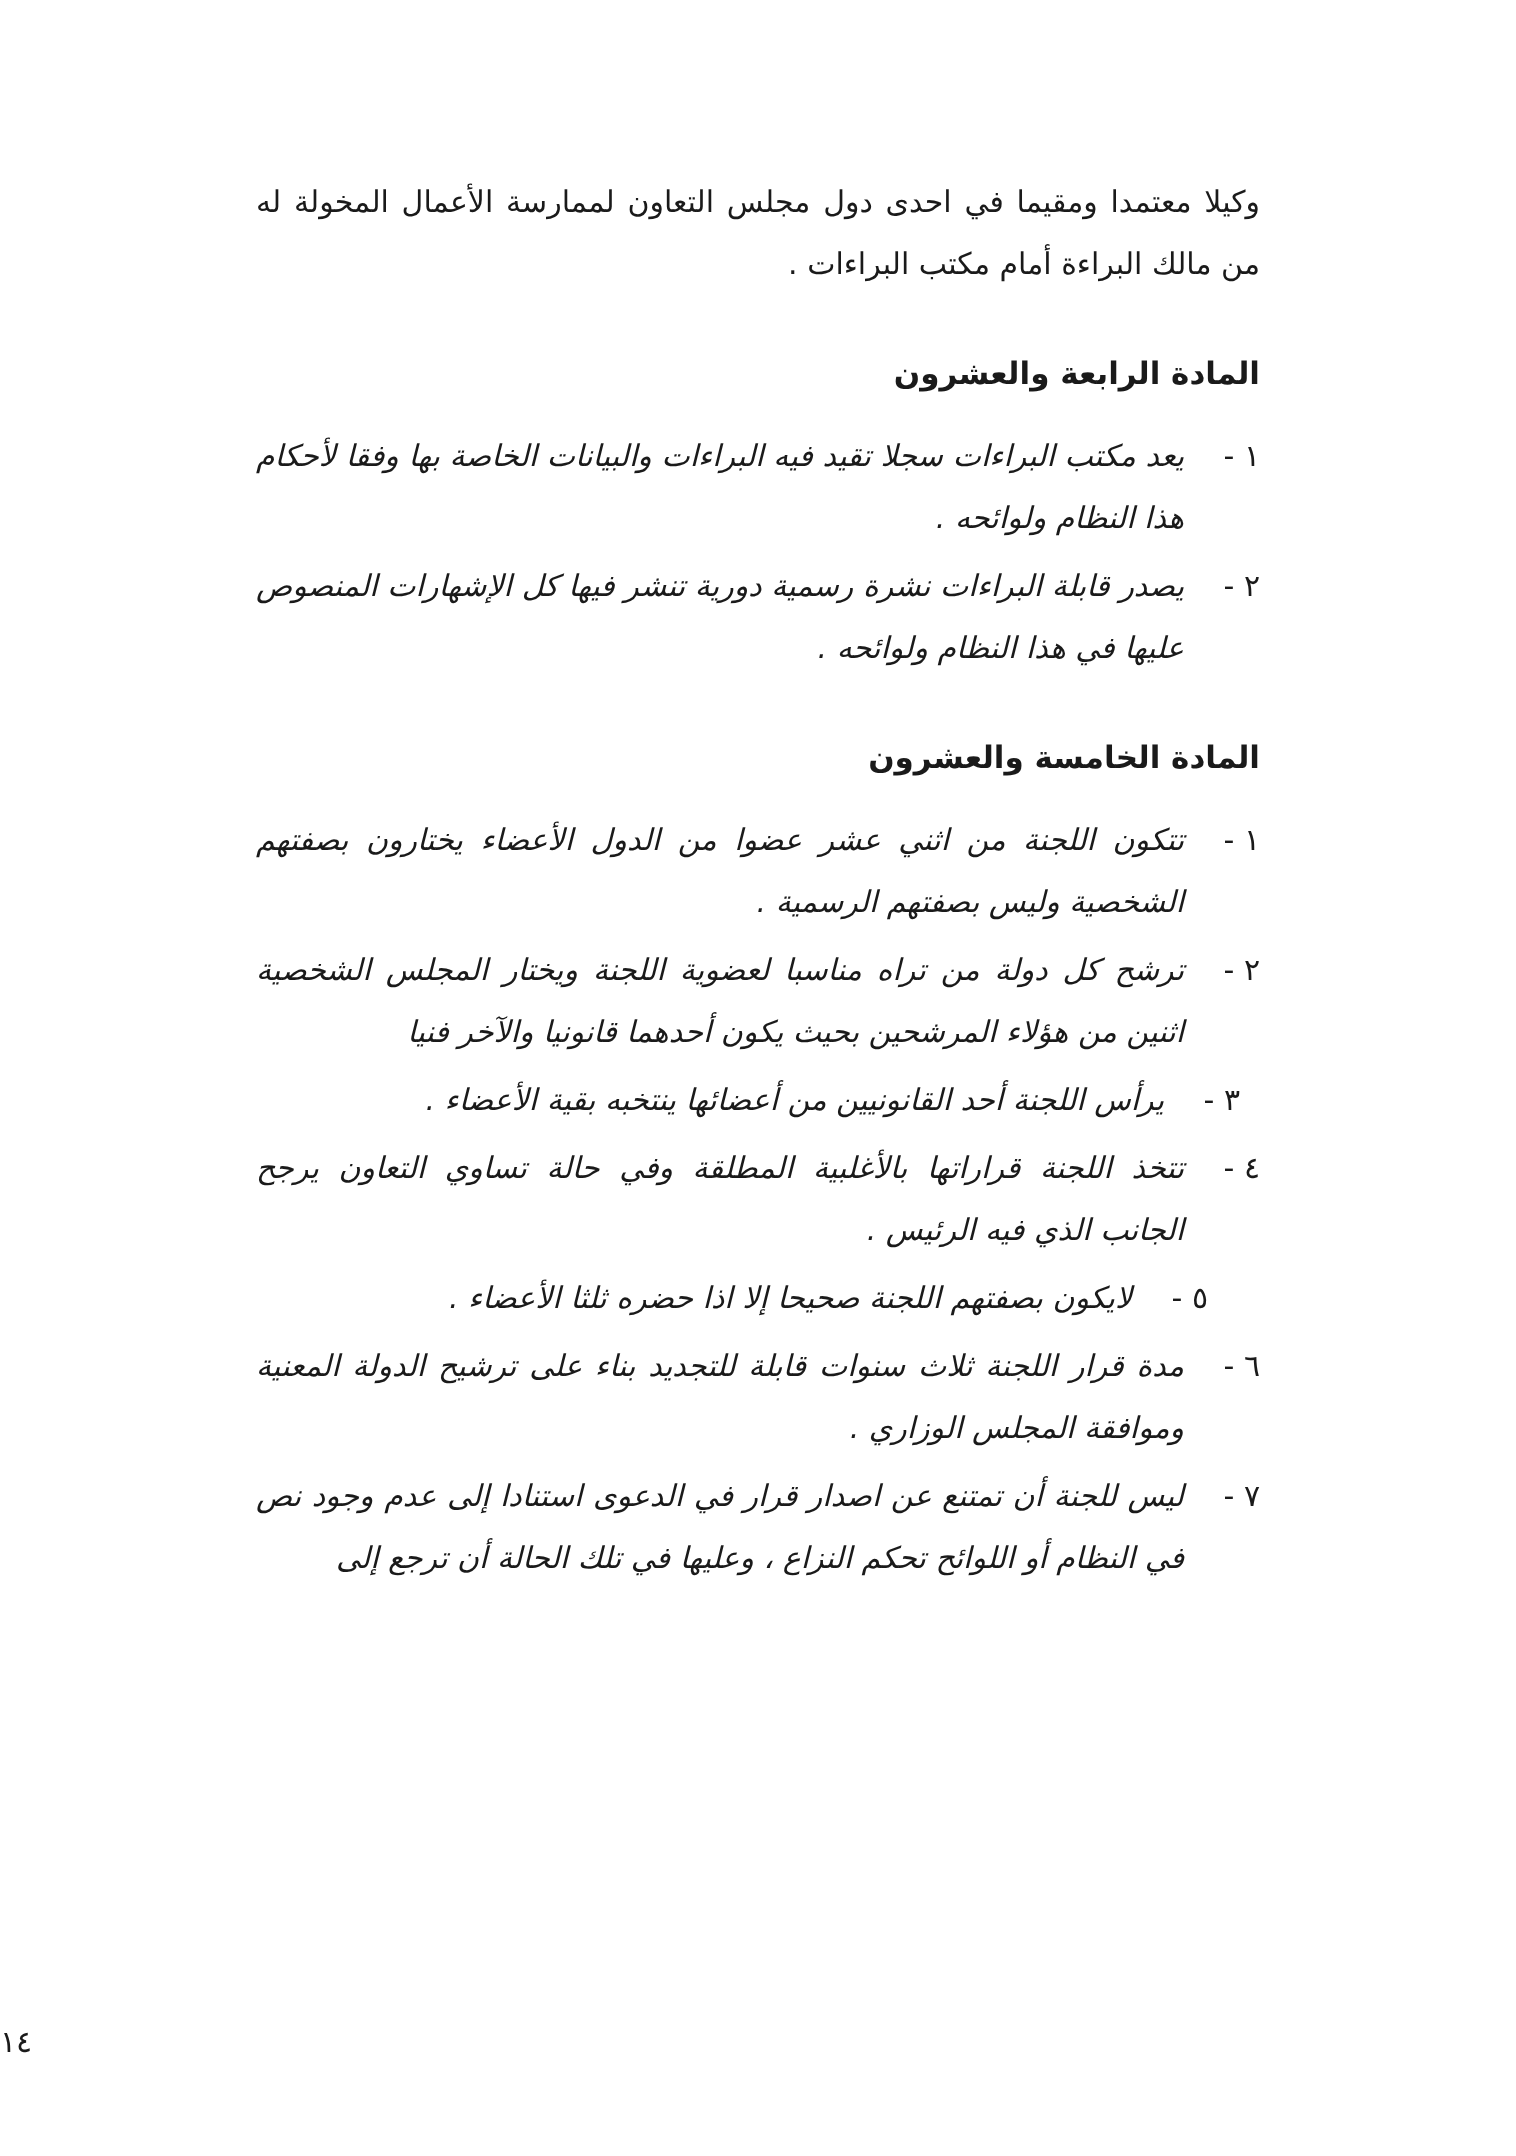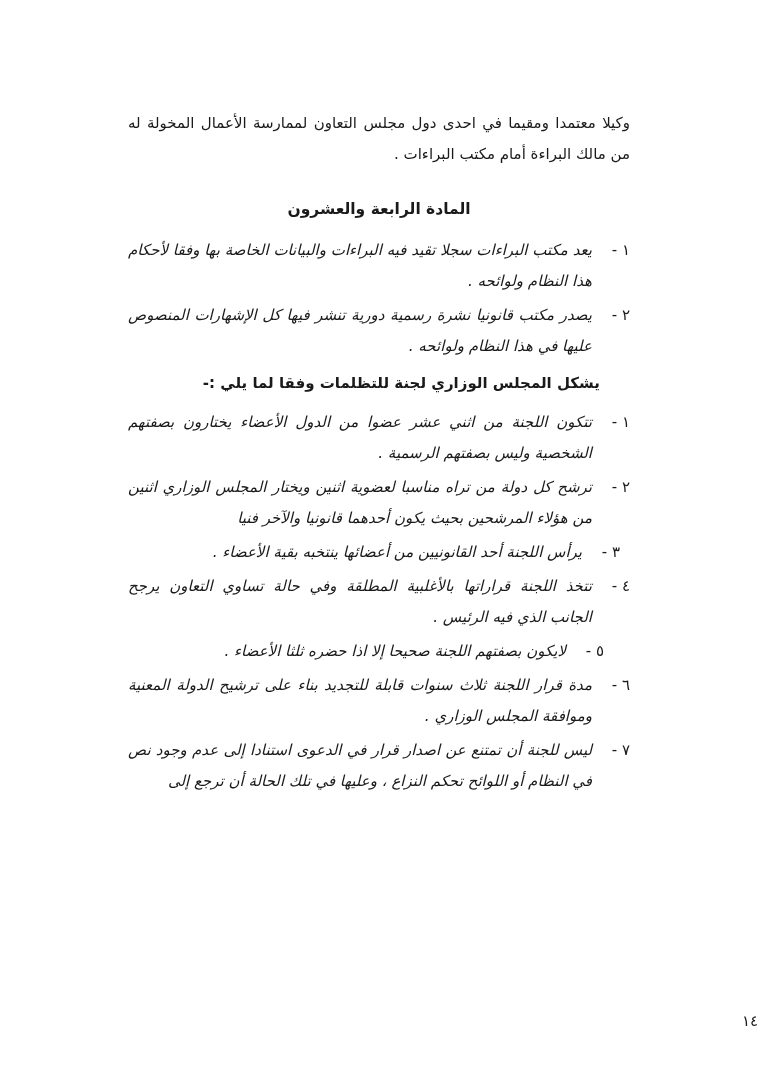--- a/index.html
+++ b/index.html
@@ -12,30 +12,30 @@
     height: 1078px;
     position: relative;
     font-family: "DejaVu Sans", sans-serif;
     color: #1a1a1a;
     overflow: hidden;
   }
   .page {
     position: absolute;
     inset: 0;
     direction: rtl;
-    padding: 108px 128px 0 128px;
+    padding: 86px 128px 0 128px;
     box-sizing: border-box;
     font-size: 15px;
     line-height: 31px;
   }
   .para {
     text-align: justify;
   }
   .article-heading {
-    text-align: center;
+    text-align: right;
     font-weight: bold;
     font-size: 15.5px;
     margin-top: 24px;
     margin-bottom: 10px;
   }
   .intro-line {
     font-weight: bold;
     margin-right: 30px;
     margin-bottom: 8px;
   }
@@ -54,55 +54,54 @@
     font-style: italic;
   }
   .list-item.indent-sm { margin-right: 10px; }
   .list-item.indent-md { margin-right: 26px; }
   .article-block { margin-bottom: 6px; }
   .page-number {
     position: absolute;
     bottom: 48px;
     left: 0;
     right: 0;
-    text-align: right;
+    text-align: left;
     font-size: 15px;
-    padding-left: 23px;
   }
 </style>
 </head>
 <body>
 
 <div class="page">
 
   <div class="para">وكيلا معتمدا ومقيما في احدى دول مجلس التعاون لممارسة الأعمال المخولة له من مالك البراءة أمام مكتب البراءات .</div>
 
   <div class="article-block">
     <div class="article-heading">المادة الرابعة والعشرون</div>
 
     <div class="list-item">
       <span class="marker">١ -</span>
       <span class="item-text">يعد مكتب البراءات سجلا تقيد فيه البراءات والبيانات الخاصة بها وفقا لأحكام هذا النظام ولوائحه .</span>
     </div>
     <div class="list-item">
       <span class="marker">٢ -</span>
-      <span class="item-text">يصدر مكتب قانونيا نشرة رسمية دورية تنشر فيها كل الإشهارات المنصوص عليها في هذا النظام ولوائحه .</span>
+      <span class="item-text">يصدر قابلة البراءات نشرة رسمية دورية تنشر فيها كل الإشهارات المنصوص عليها في هذا النظام ولوائحه .</span>
     </div>
   </div>
 
   <div class="article-block">
-    <div class="intro-line">يشكل المجلس الوزاري لجنة للتظلمات وفقا لما يلي :-</div>
+    <div class="article-heading">المادة الخامسة والعشرون</div>
 
     <div class="list-item">
       <span class="marker">١ -</span>
       <span class="item-text">تتكون اللجنة من اثني عشر عضوا من الدول الأعضاء يختارون بصفتهم الشخصية وليس بصفتهم الرسمية .</span>
     </div>
     <div class="list-item">
       <span class="marker">٢ -</span>
-      <span class="item-text">ترشح كل دولة من تراه مناسبا لعضوية اثنين ويختار المجلس الوزاري اثنين من هؤلاء المرشحين بحيث يكون أحدهما قانونيا والآخر فنيا</span>
+      <span class="item-text">ترشح كل دولة من تراه مناسبا لعضوية اللجنة ويختار المجلس الشخصية اثنين من هؤلاء المرشحين بحيث يكون أحدهما قانونيا والآخر فنيا</span>
     </div>
     <div class="list-item indent-sm">
       <span class="marker">٣ -</span>
       <span class="item-text">يرأس اللجنة أحد القانونيين من أعضائها ينتخبه بقية الأعضاء .</span>
     </div>
     <div class="list-item">
       <span class="marker">٤ -</span>
       <span class="item-text">تتخذ اللجنة قراراتها بالأغلبية المطلقة وفي حالة تساوي التعاون يرجح الجانب الذي فيه الرئيس .</span>
     </div>
     <div class="list-item indent-md">

